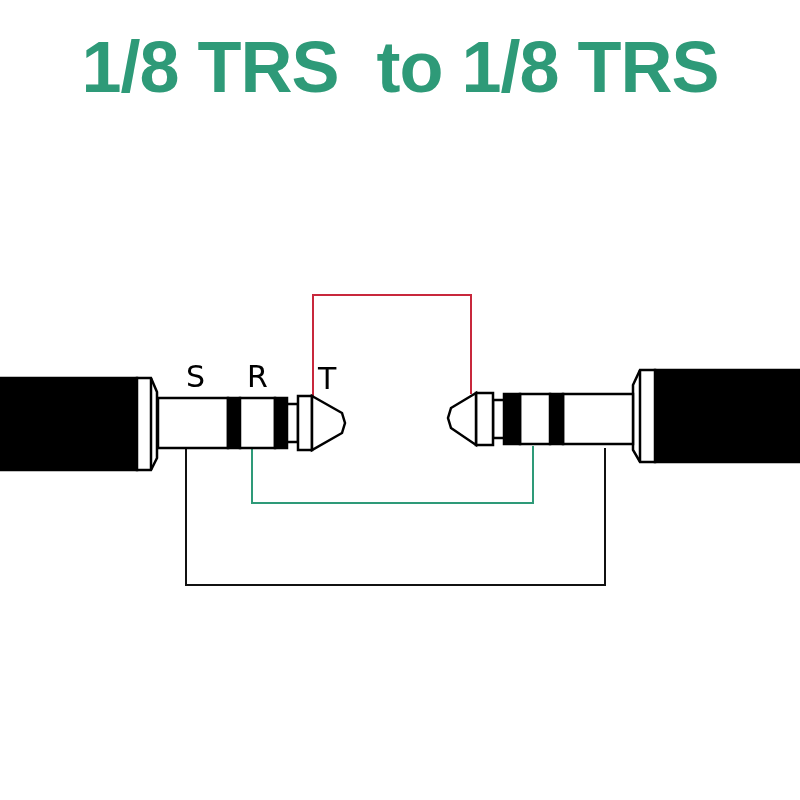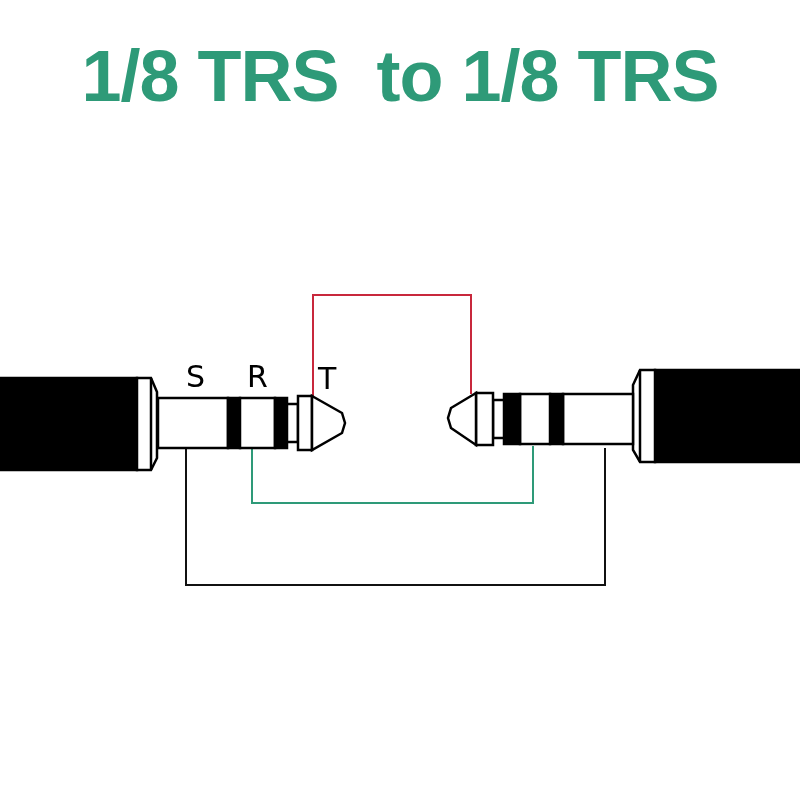--- a/index.html
+++ b/index.html
@@ -1,18 +1,18 @@
 <!DOCTYPE html>
 <html><head>
 <meta charset="utf-8">
 <style>
   html, body { margin: 0; padding: 0; background: #ffffff; }
   body { width: 800px; height: 800px; position: relative; overflow: hidden; }
   .title {
-    position: absolute; left: 0; top: 35px; width: 800px; text-align: center;
+    position: absolute; left: 0; top: 26px; width: 800px; text-align: center;
     font-family: "Liberation Sans", sans-serif; font-size: 72px; font-weight: bold;
     letter-spacing: -1px; white-space: pre;
   }
   .label {
     position: absolute; font-family: "DejaVu Sans", sans-serif; font-size: 30px;
     color: #000; line-height: 1;
   }
   svg { position: absolute; left: 0; top: 0; }
 </style>
 </head>

